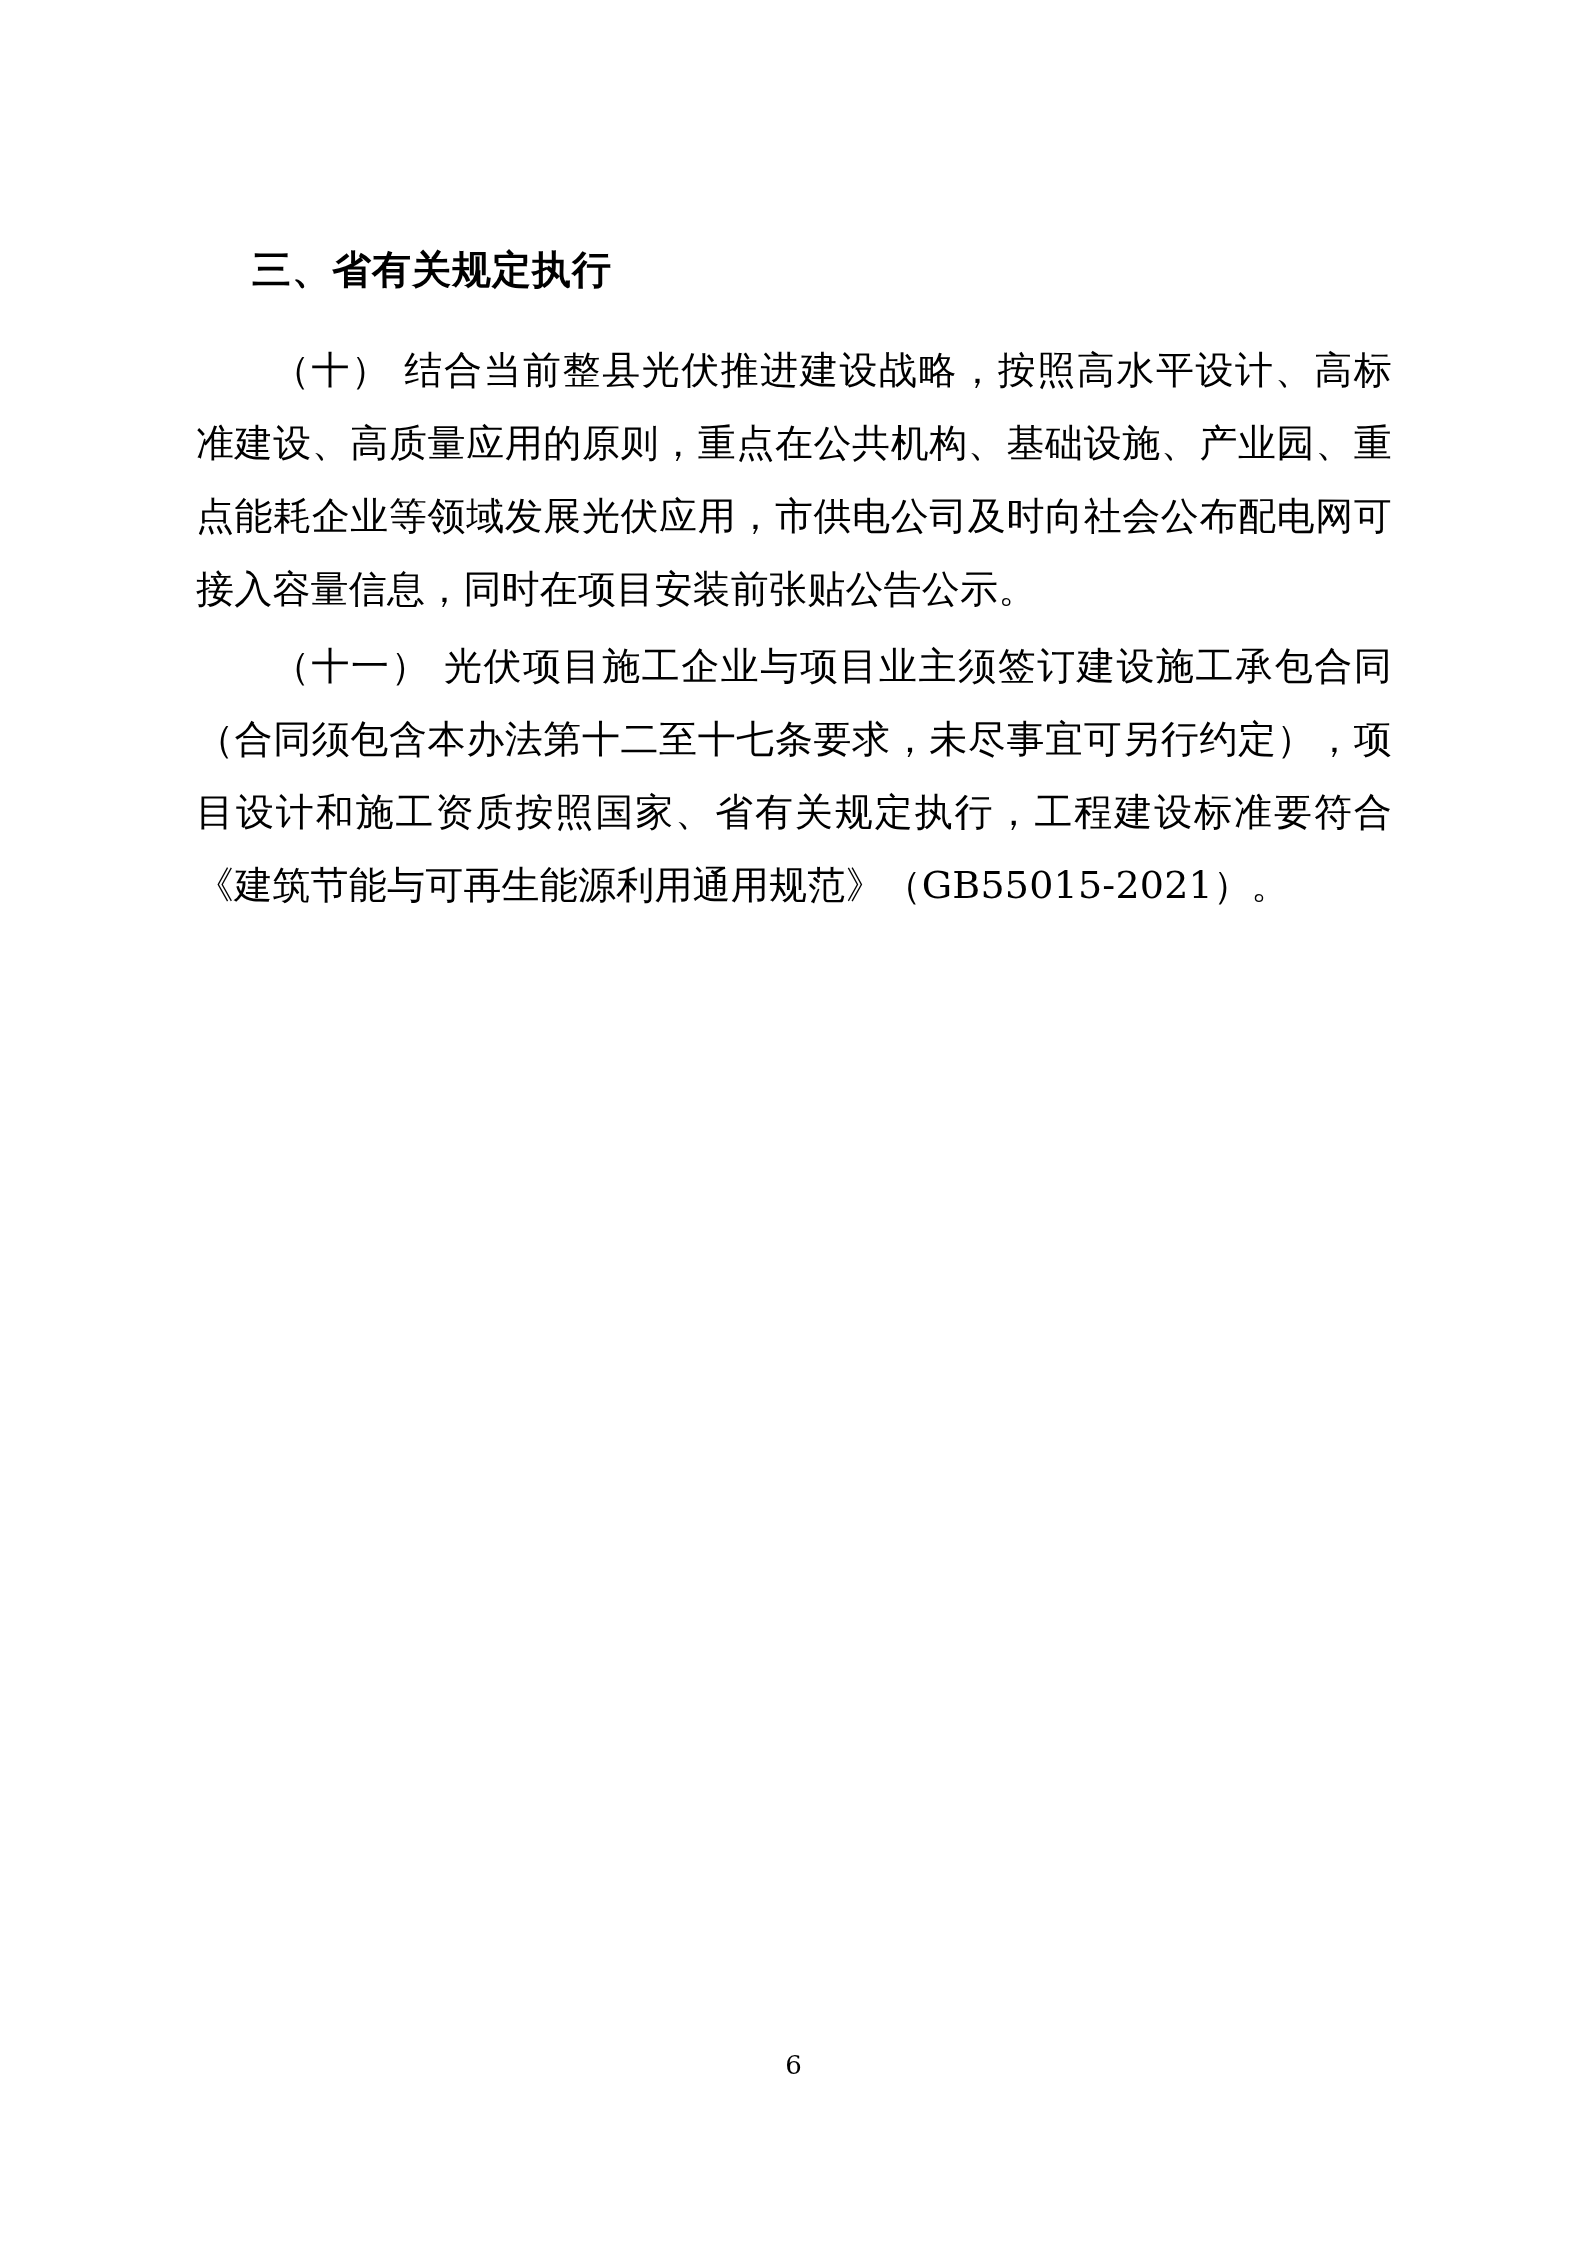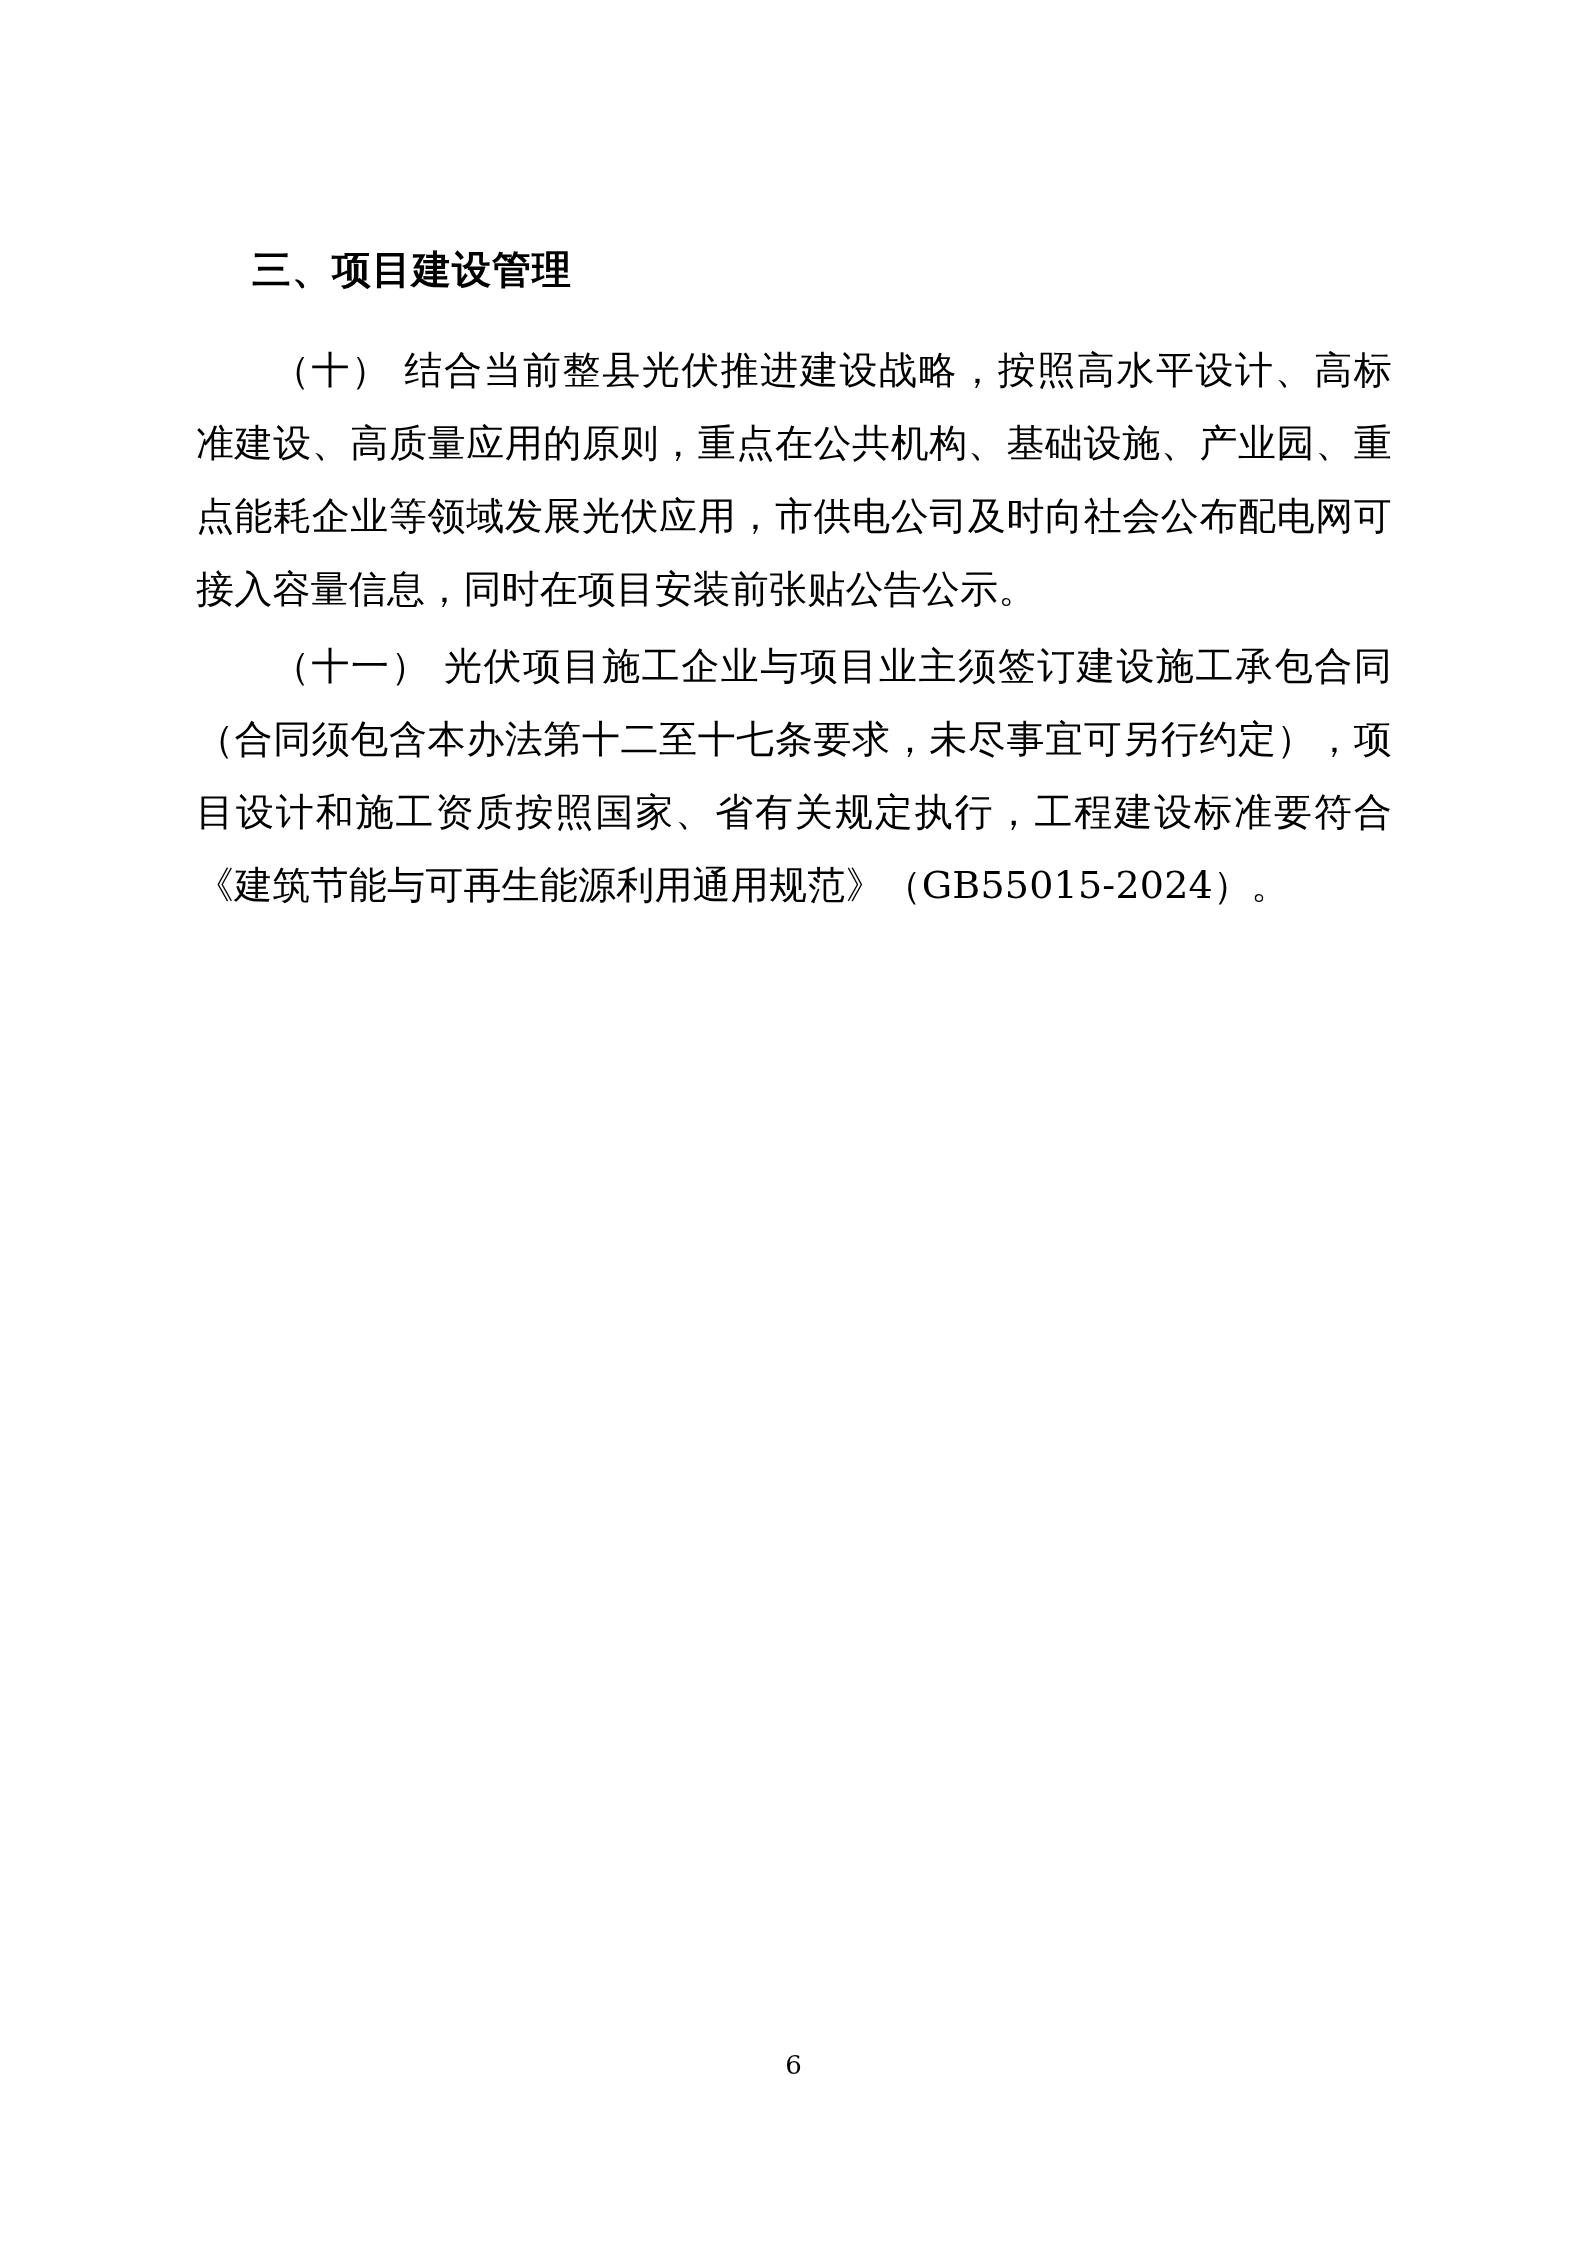--- a/index.html
+++ b/index.html
@@ -55,24 +55,24 @@
     font-family: "DejaVu Serif", "Liberation Serif", serif;
     color: #000000;
   }
 </style>
 </head>
 <body>
 
 <div class="page">
   <div class="content">
 
-    <h2 class="section-heading">三、项目建设管理</h2>
+    <h2 class="section-heading">三、省有关规定执行</h2>
 
     <p class="para">（十） 结合当前整县光伏推进建设战略，按照高水平设计、高标准建设、高质量应用的原则，重点在公共机构、基础设施、产业园、重点能耗企业等领域发展光伏应用，市供电公司及时向社会公布配电网可接入容量信息，同时在项目安装前张贴公告公示。</p>
 
-    <p class="para">（十一） 光伏项目施工企业与项目业主须签订建设施工承包合同（合同须包含本办法第十二至十七条要求，未尽事宜可另行约定），项目设计和施工资质按照国家、省有关规定执行，工程建设标准要符合《建筑节能与可再生能源利用通用规范》（GB55015-2024）。</p>
+    <p class="para">（十一） 光伏项目施工企业与项目业主须签订建设施工承包合同（合同须包含本办法第十二至十七条要求，未尽事宜可另行约定），项目设计和施工资质按照国家、省有关规定执行，工程建设标准要符合《建筑节能与可再生能源利用通用规范》（GB55015-2021）。</p>
 
 
 
   </div>
 
   <div class="page-number">6</div>
 </div>
 
 </body></html>

